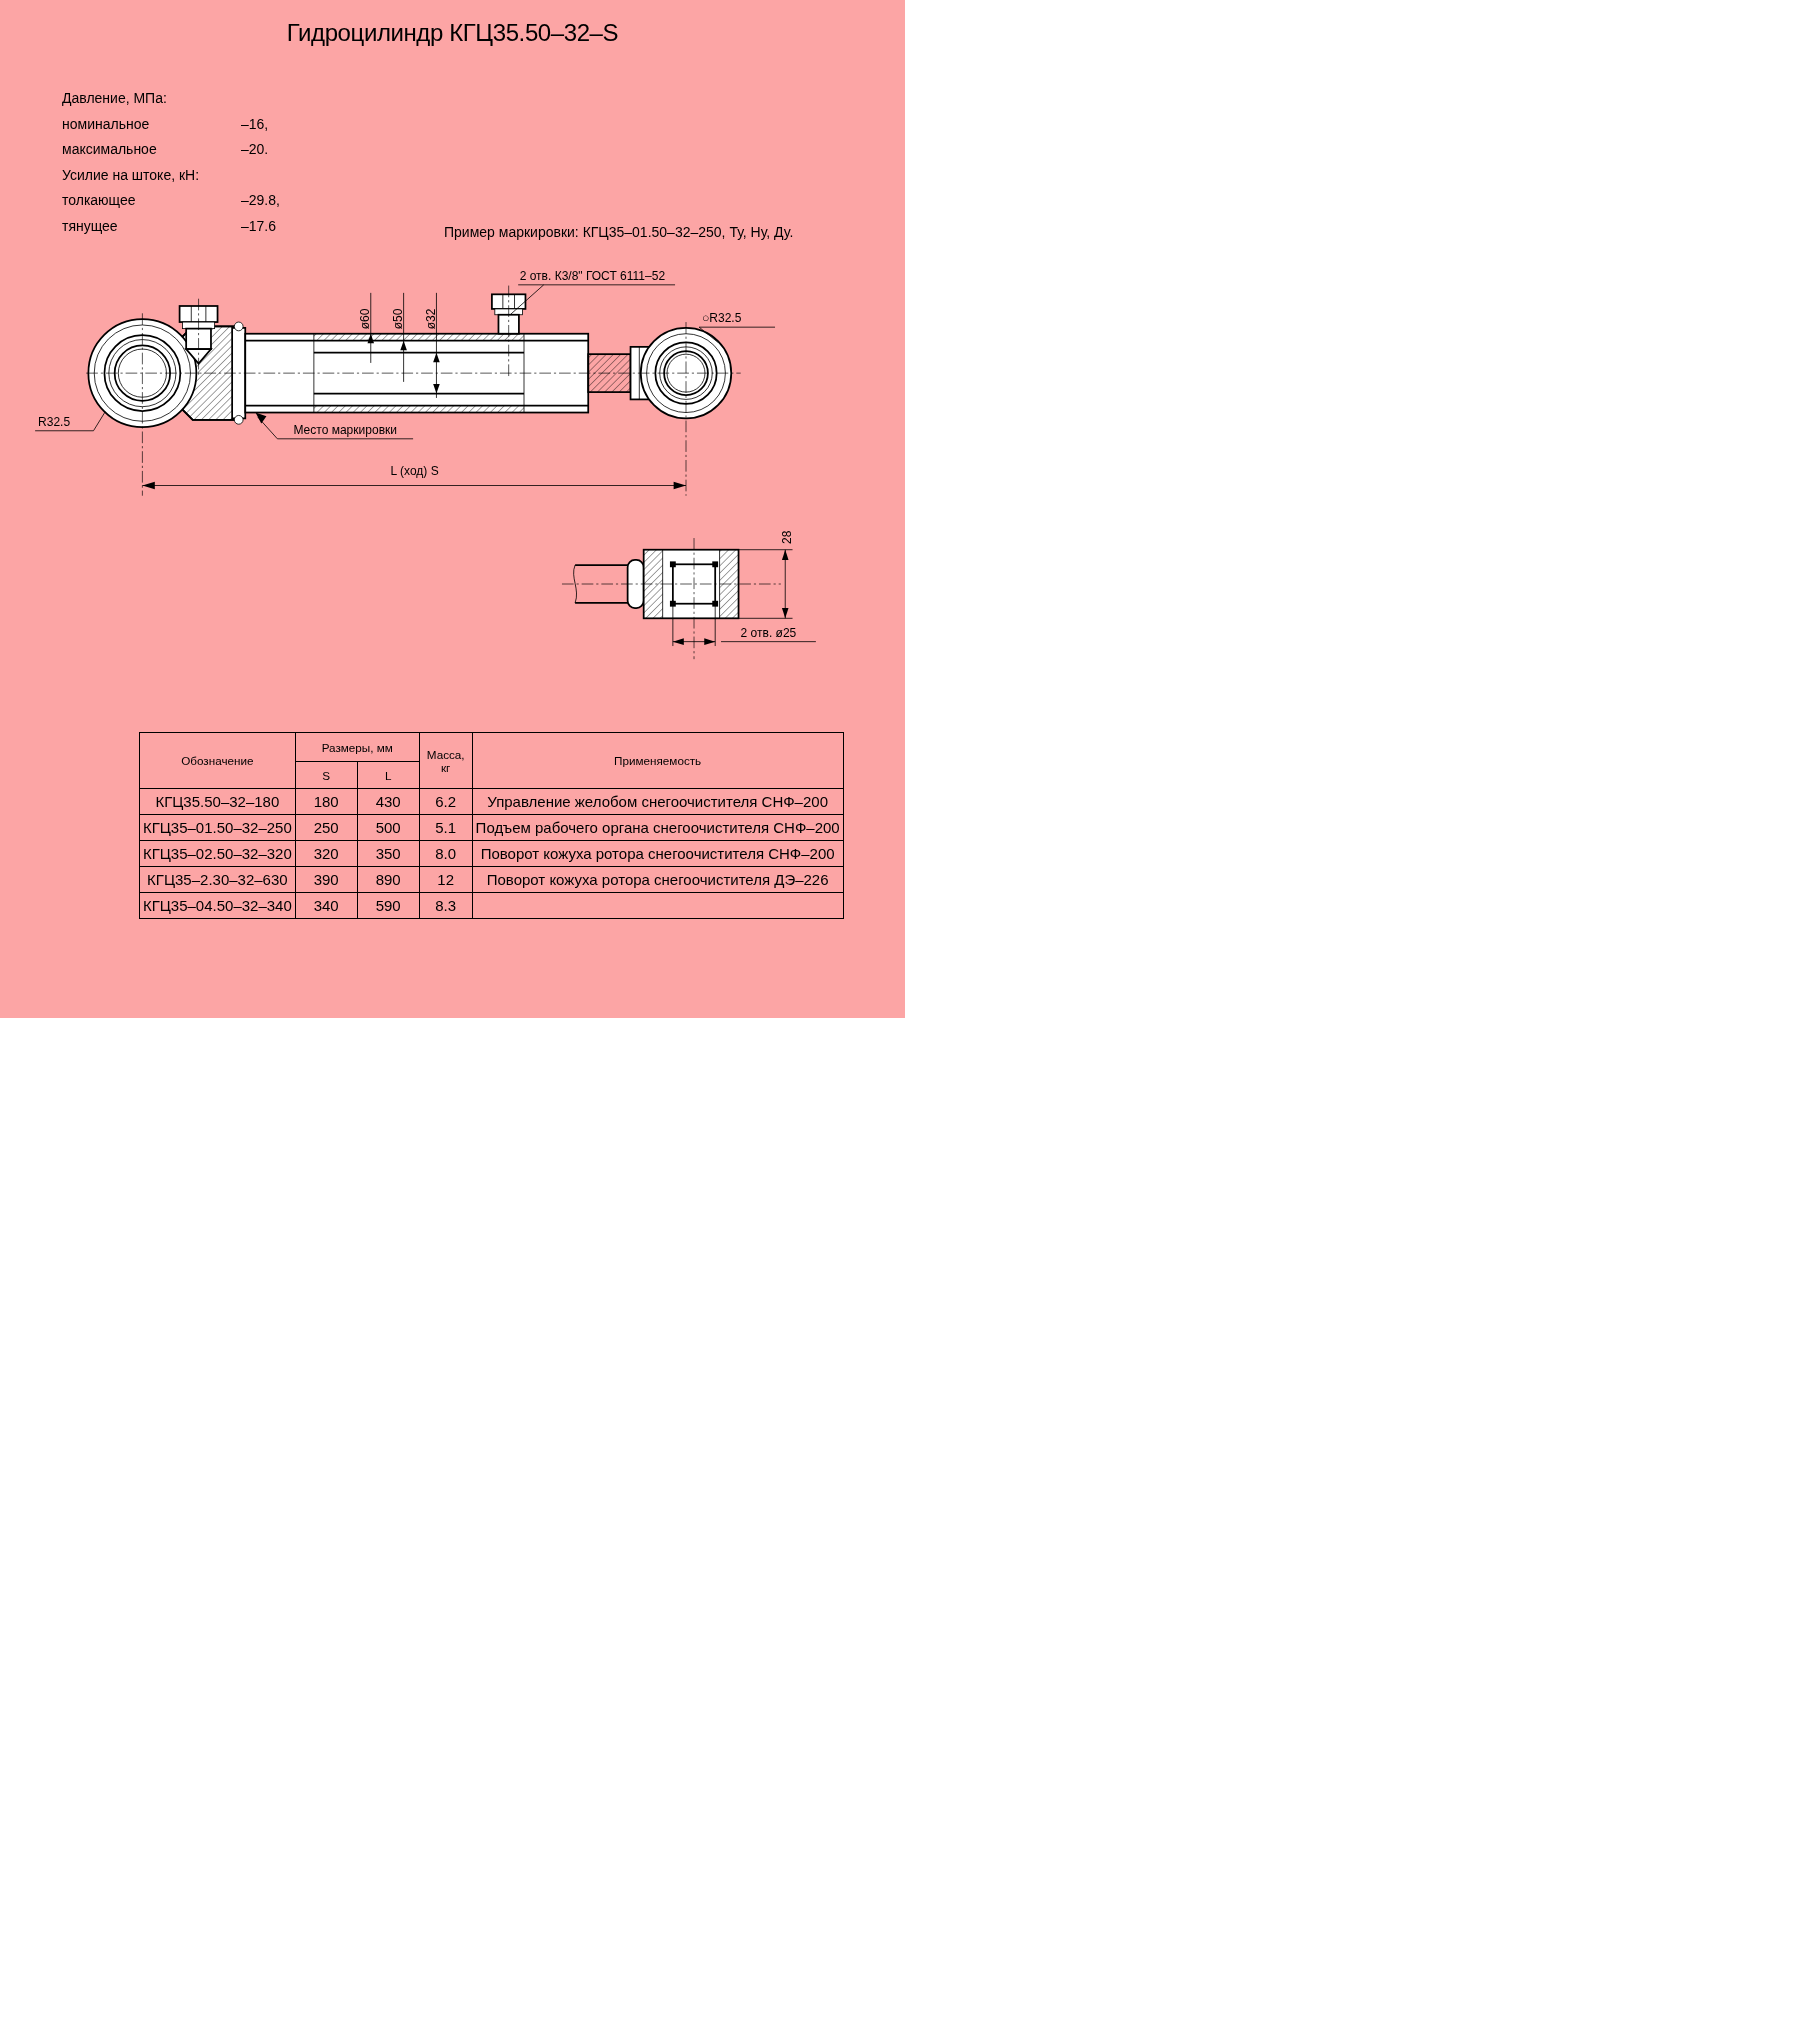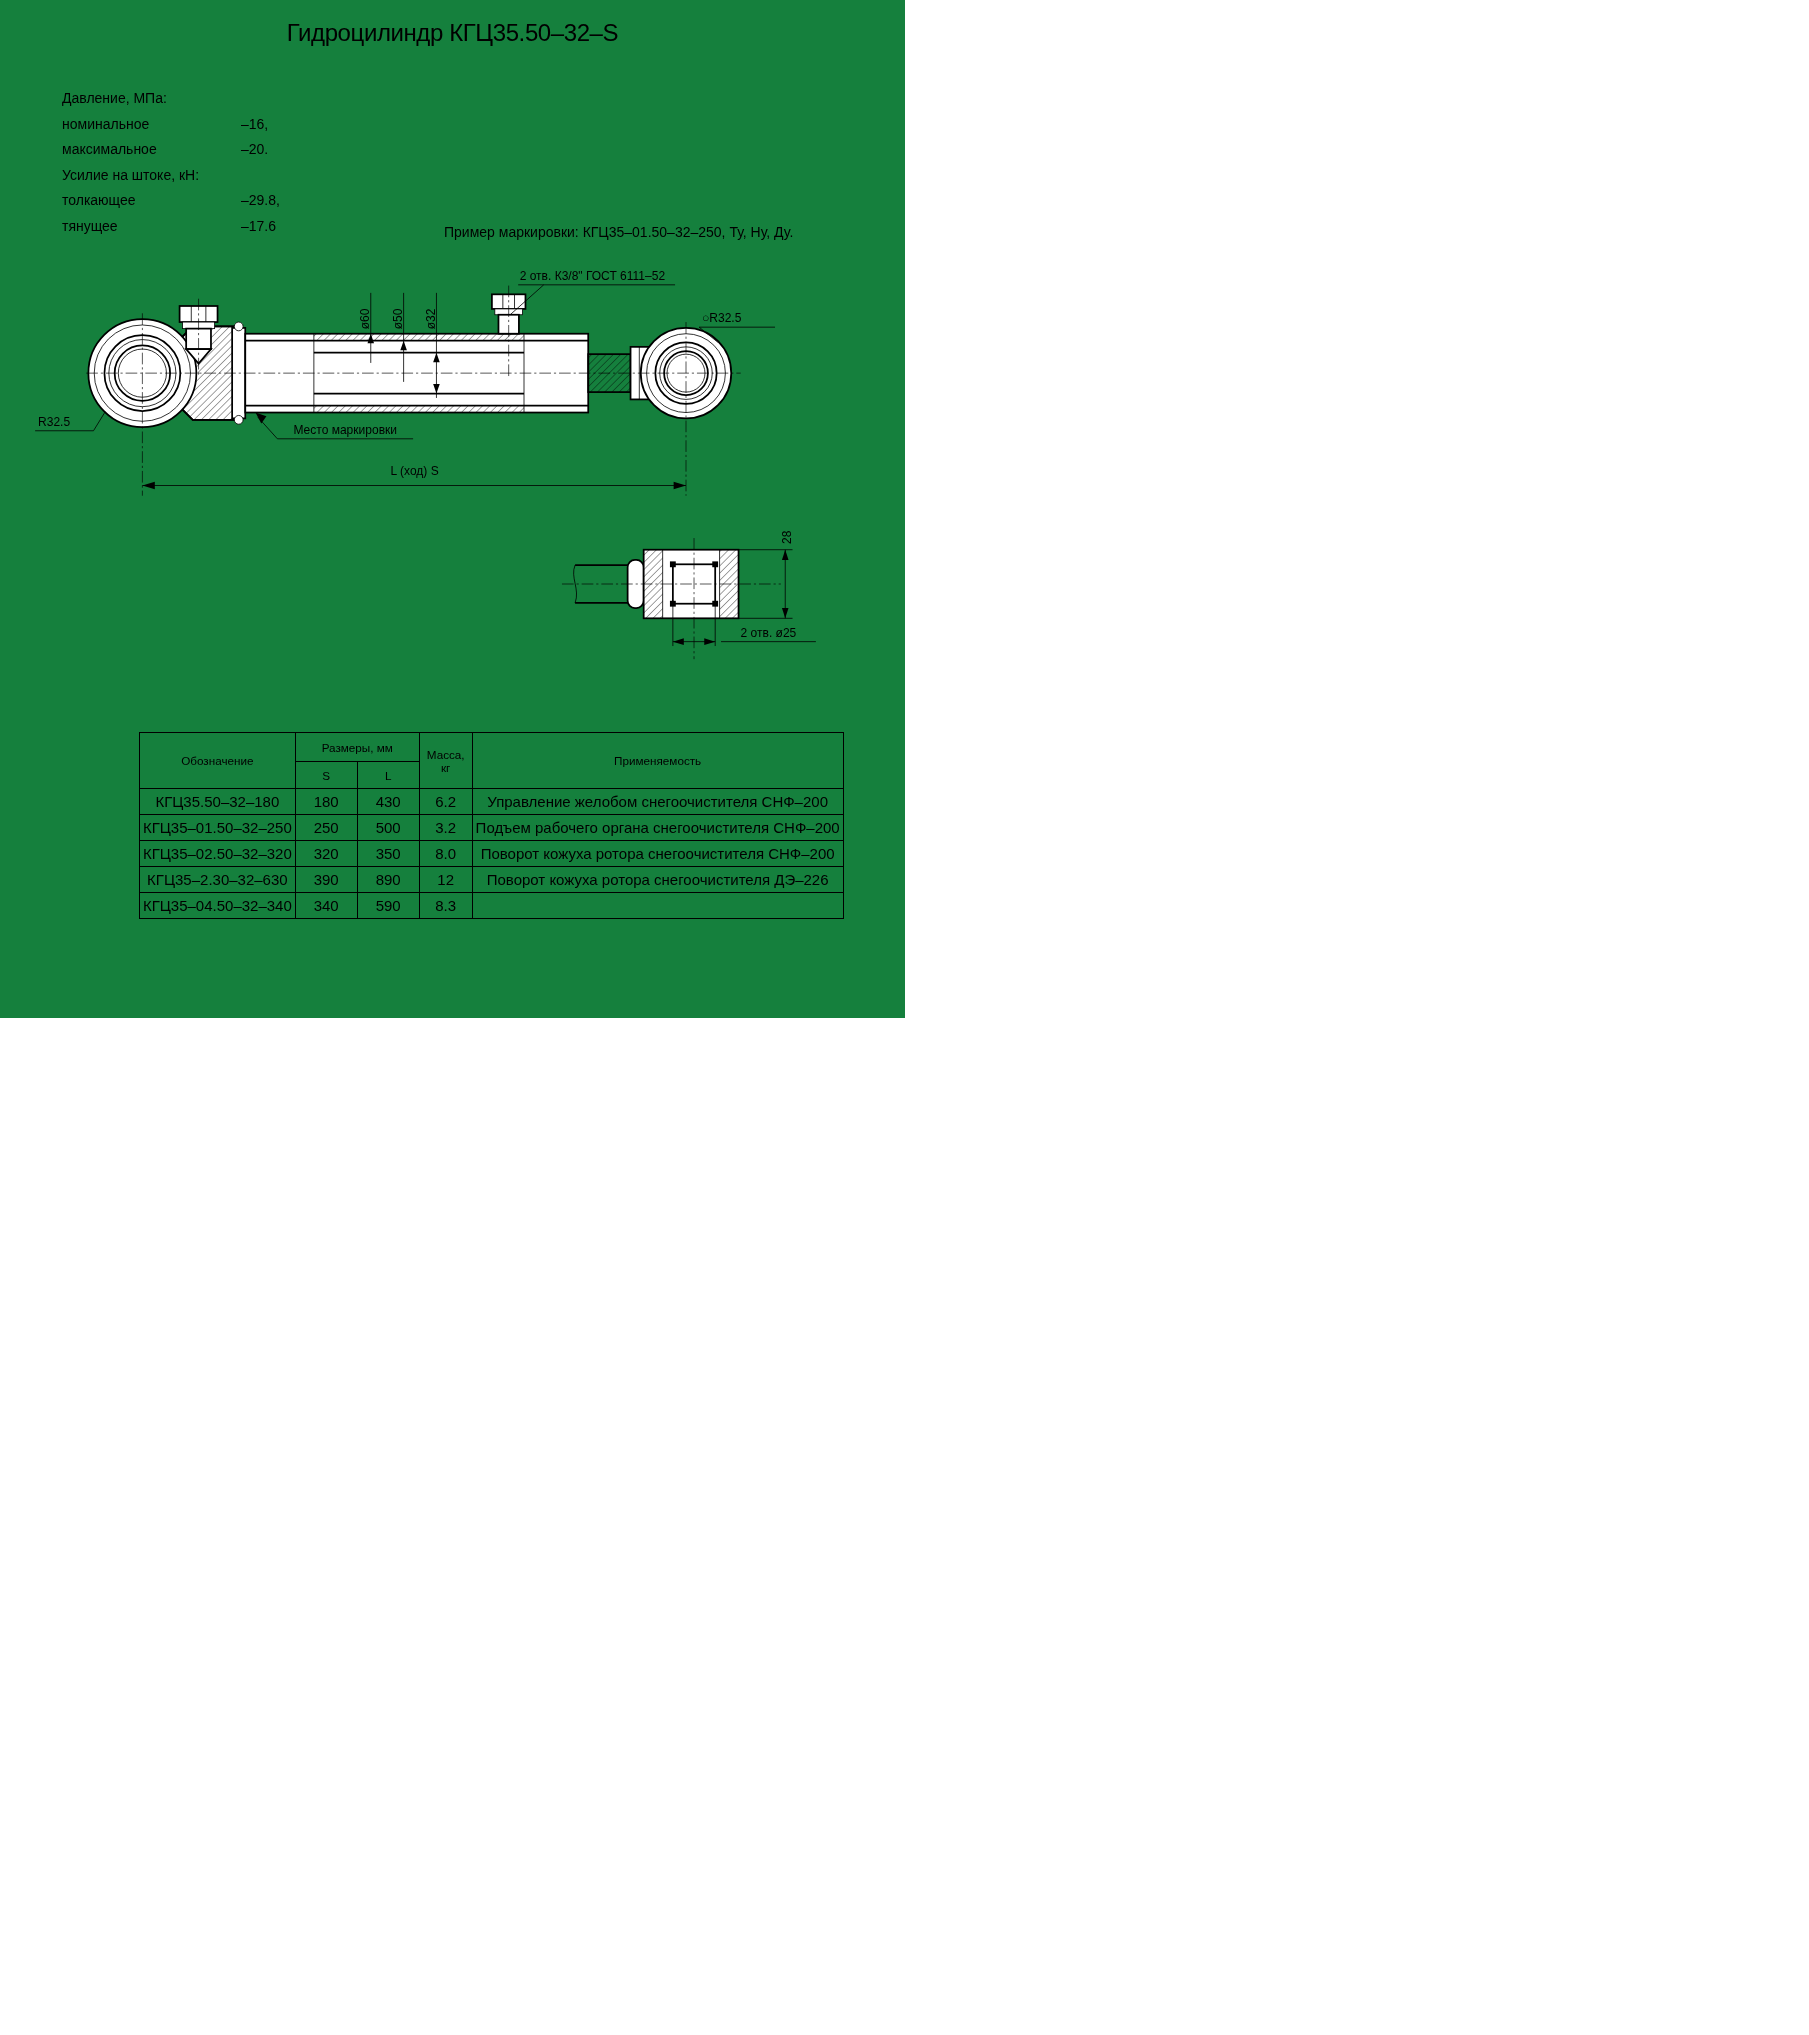--- a/index.html
+++ b/index.html
@@ -1,16 +1,16 @@
 <!DOCTYPE html>
 <html lang="ru" style="font-size:11.7px"><head>
 <meta charset="utf-8">
 <style>
   html,body{margin:0;padding:0;background:#fff;}
-  .page{position:relative;width:905px;min-height:1018px;background:#15803d;color:#000;
+  .page{position:relative;width:905px;min-height:1018px;background:#fca5a5;color:#000;
         font-family:"Liberation Sans",sans-serif;overflow:hidden;}
   .title{text-align:center;font-size:24px;font-weight:normal;letter-spacing:-0.4px;
          margin:19px 0 0 0;}
   .specs-wrap{display:flex;align-items:flex-end;margin:42px 29px 0 62px;}
   .spec-block{width:325px;font-size:14px;flex:none;}
   .spec-row{display:flex;height:25.5px;line-height:19px;}
   .spec-label{width:179px;flex:none;}
   .spec-value{flex:none;}
   .marking{font-size:14px;line-height:19px;margin-left:57px;}
   svg.drawing{display:block;margin-top:10.2px;}
@@ -264,21 +264,21 @@
       <td>КГЦ35.50–32–180</td>
       <td>180</td>
       <td>430</td>
       <td>6.2</td>
       <td class="app">Управление желобом снегоочистителя СНФ–200</td>
     </tr>
     <tr class="drow">
       <td>КГЦ35–01.50–32–250</td>
       <td>250</td>
       <td>500</td>
-      <td>3.2</td>
+      <td>5.1</td>
       <td class="app">Подъем рабочего органа снегоочистителя СНФ–200</td>
     </tr>
     <tr class="drow">
       <td>КГЦ35–02.50–32–320</td>
       <td>320</td>
       <td>350</td>
       <td>8.0</td>
       <td class="app">Поворот кожуха ротора снегоочистителя СНФ–200</td>
     </tr>
     <tr class="drow">

